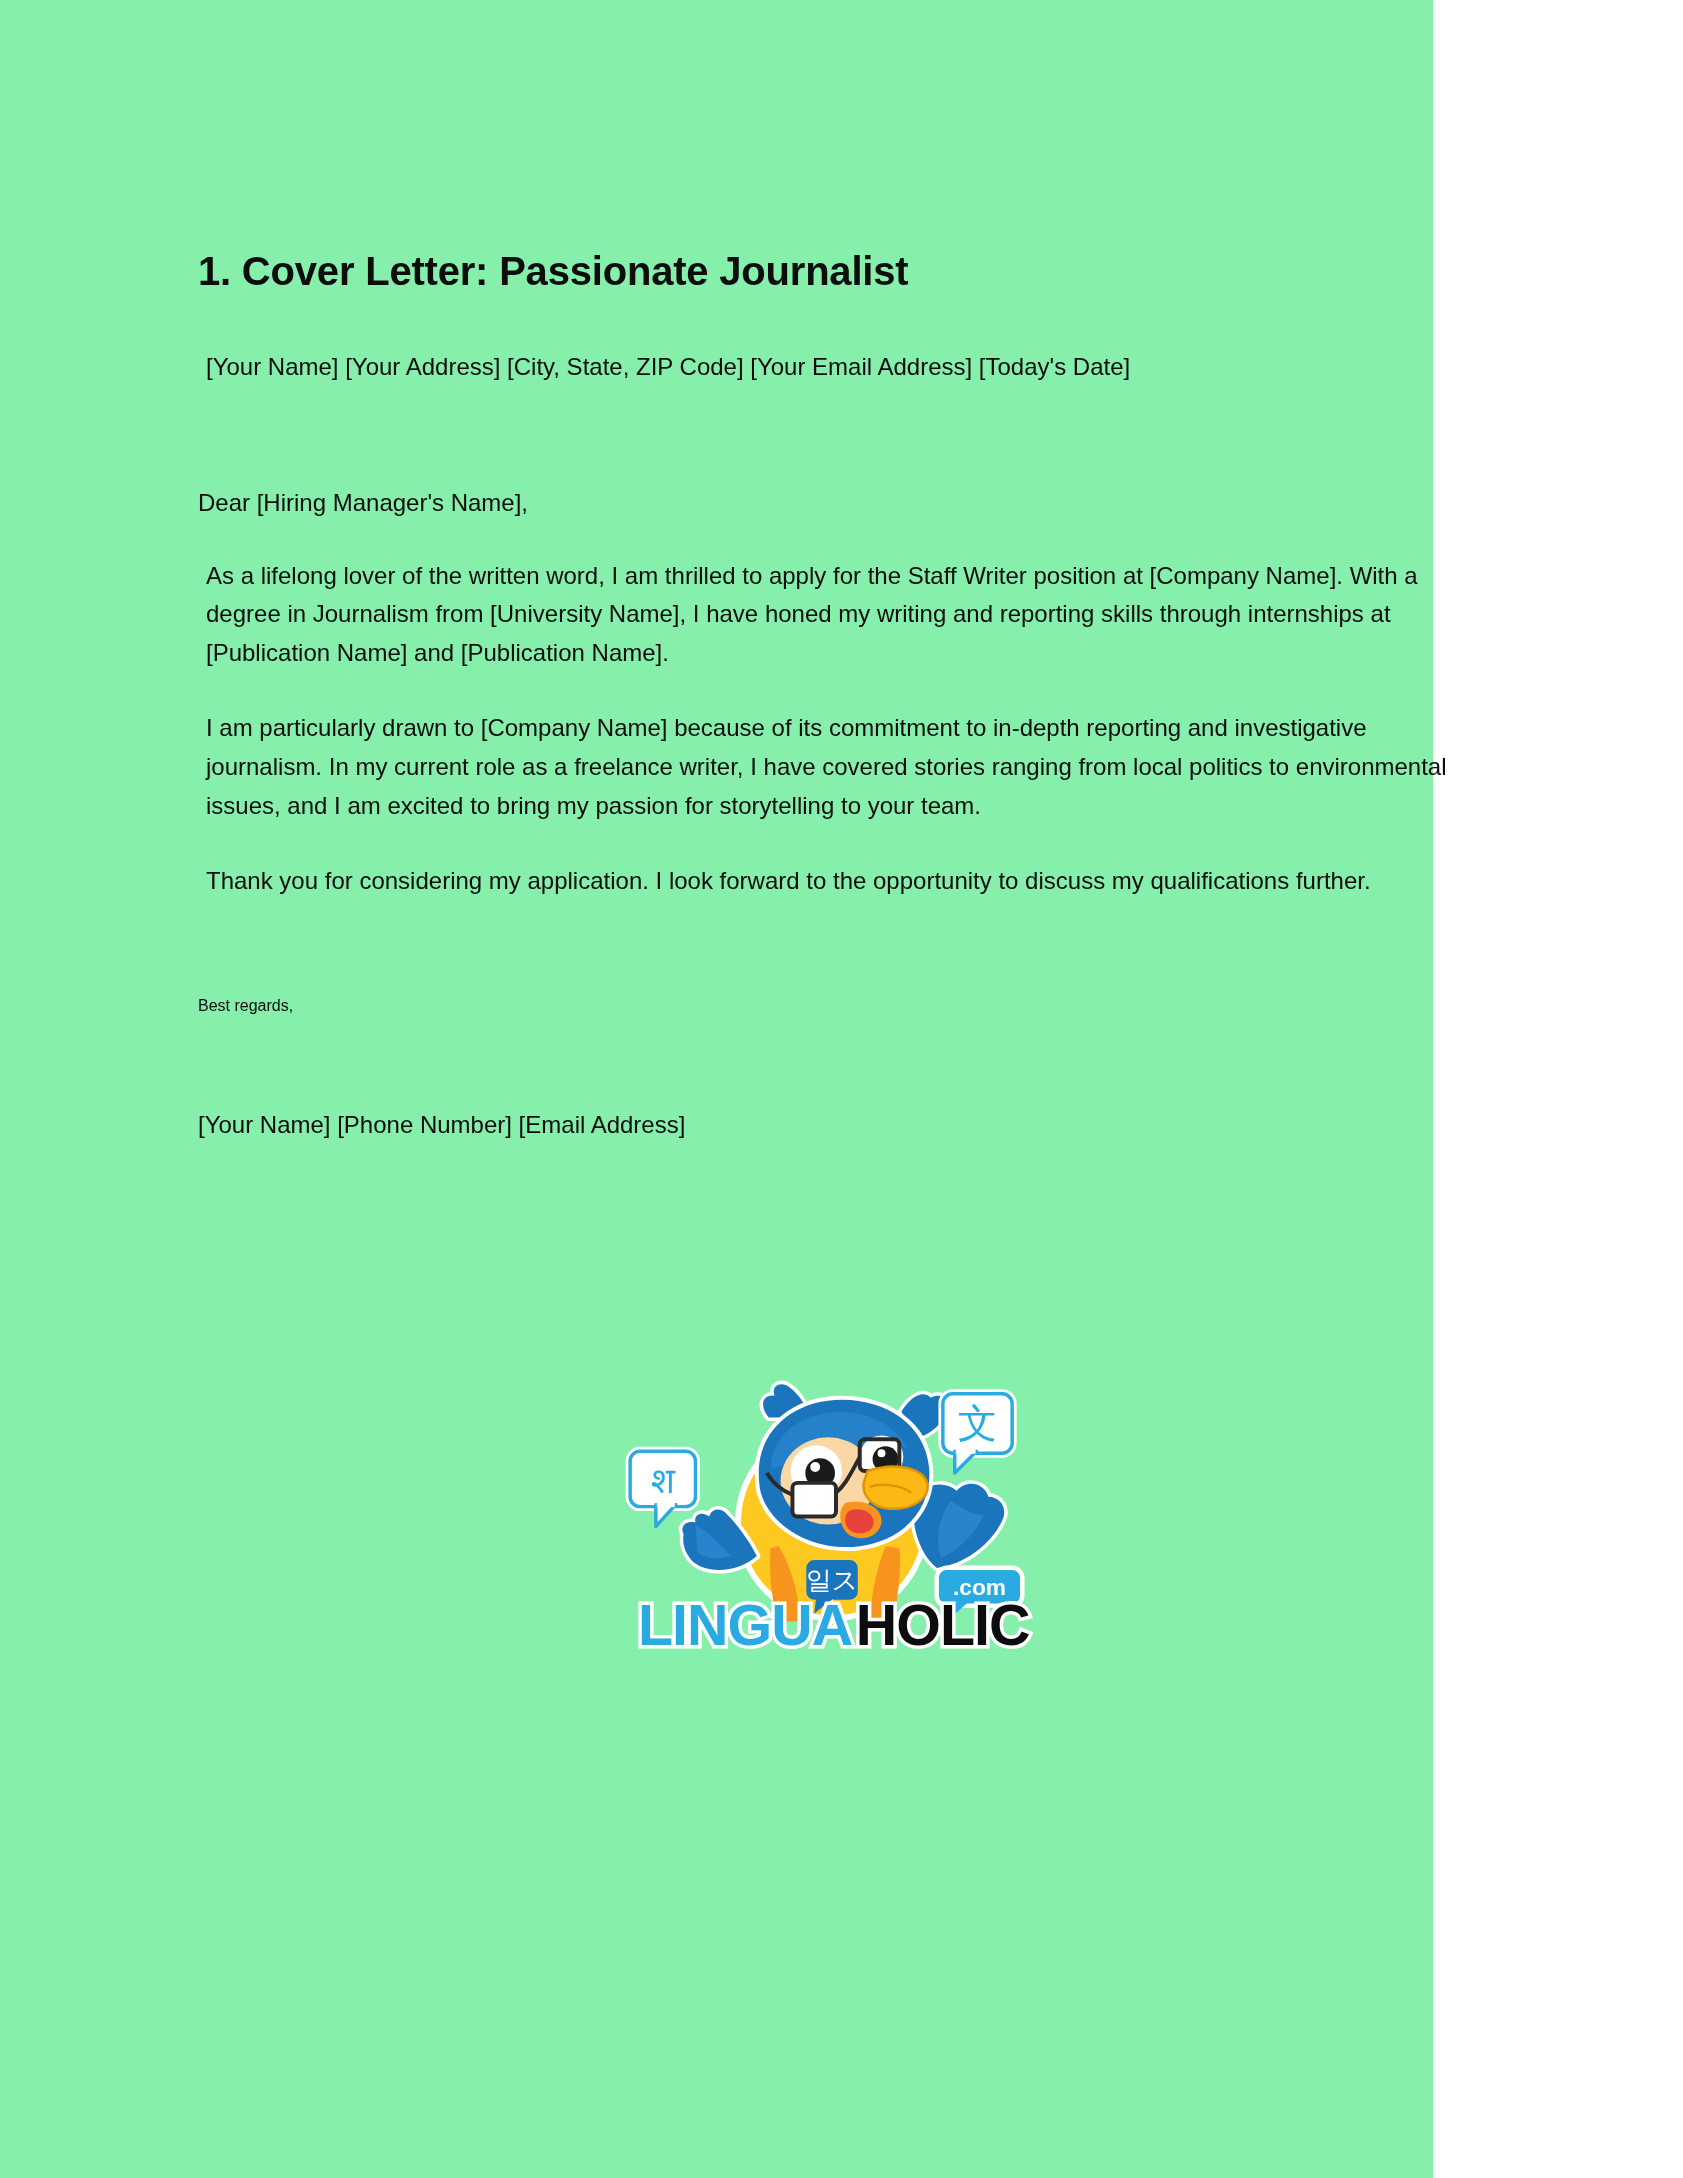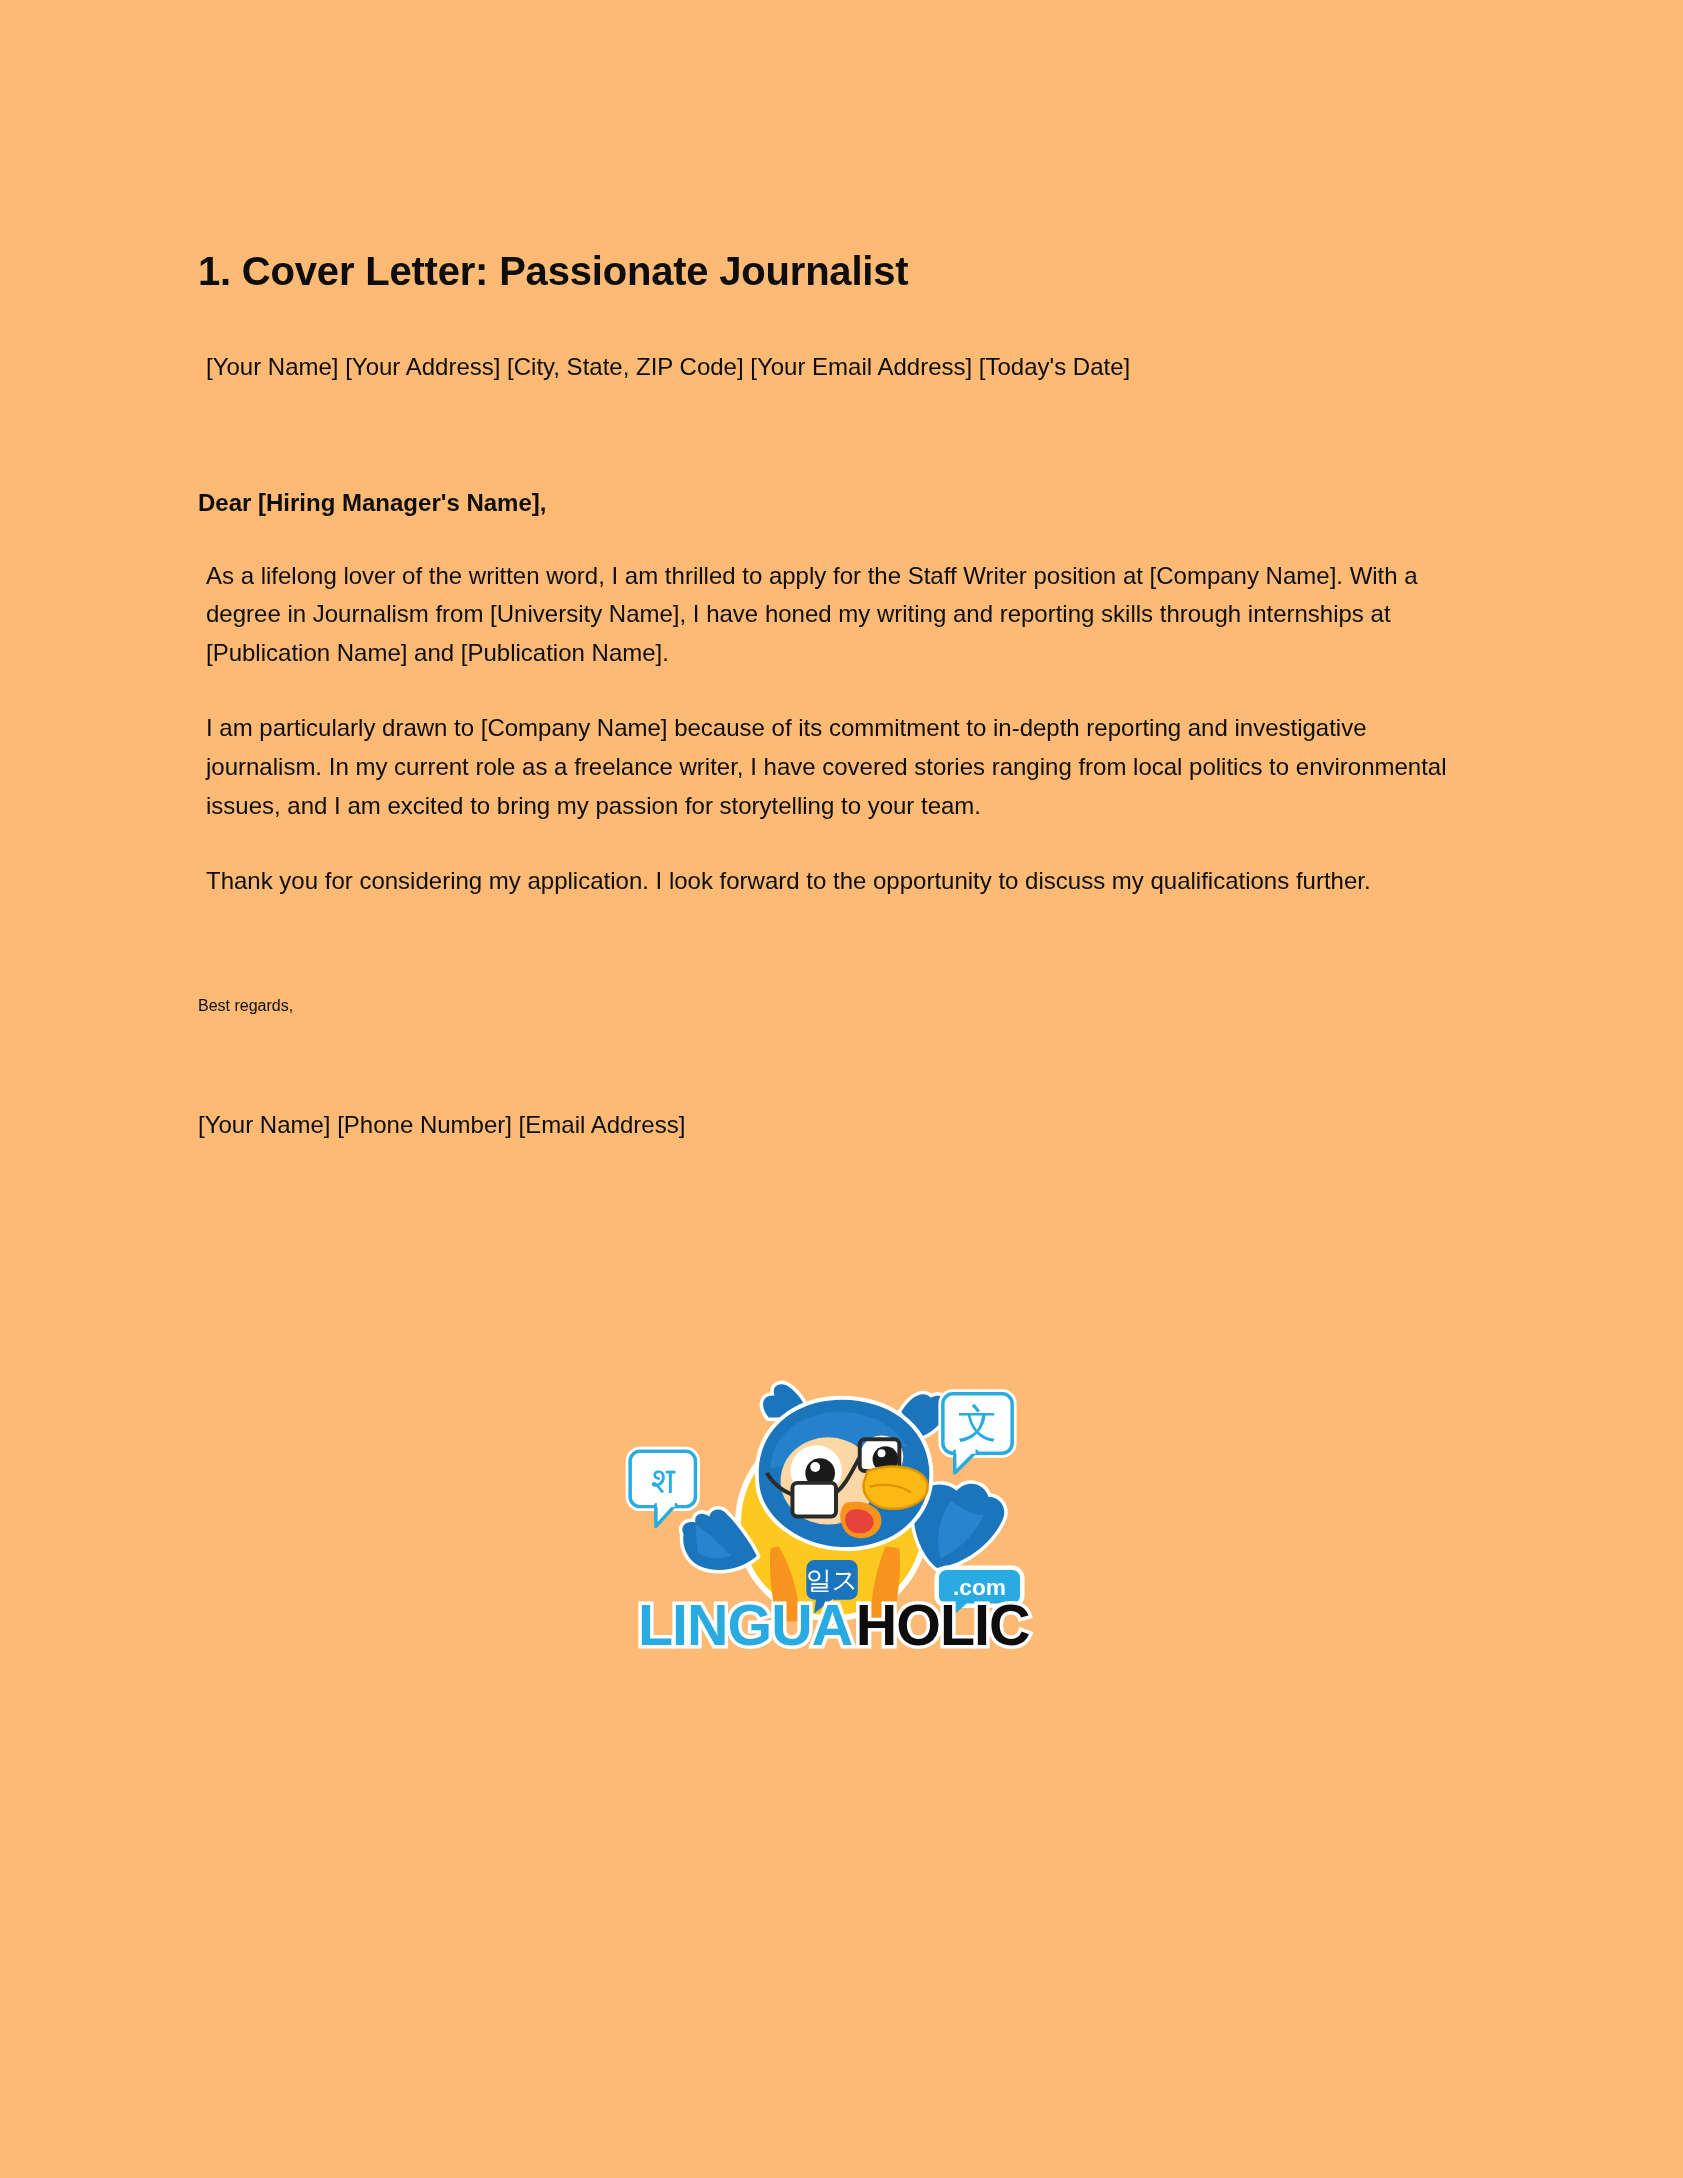--- a/index.html
+++ b/index.html
@@ -14,23 +14,23 @@
     font-family: "Liberation Sans", sans-serif;
     color: #000000;
     position: relative;
     overflow: hidden;
   }
 
   .page {
     position: absolute;
     left: 0;
     top: 0;
-    width: 1683px;
+    width: 1433px;
     height: 2178px;
-    background: #fdba74;
+    background: #86efac;
   }
 
   .content {
     position: absolute;
     left: 198px;
     top: 0;
     width: 1299px;
   }
 
   .doc-title {
@@ -55,21 +55,20 @@
   }
 
   .gap-block { height: 71px; }
 
   .salutation {
     font-size: 24px;
     line-height: 1.45;
     color: #0d0d0d;
     margin: 0;
     padding-bottom: 28px;
-    font-weight: bold;
   }
 
   .body-para {
     font-size: 24px;
     line-height: 1.62;
     color: #0d0d0d;
     margin: 8px;
     padding-bottom: 28px;
     text-align: left;
   }

